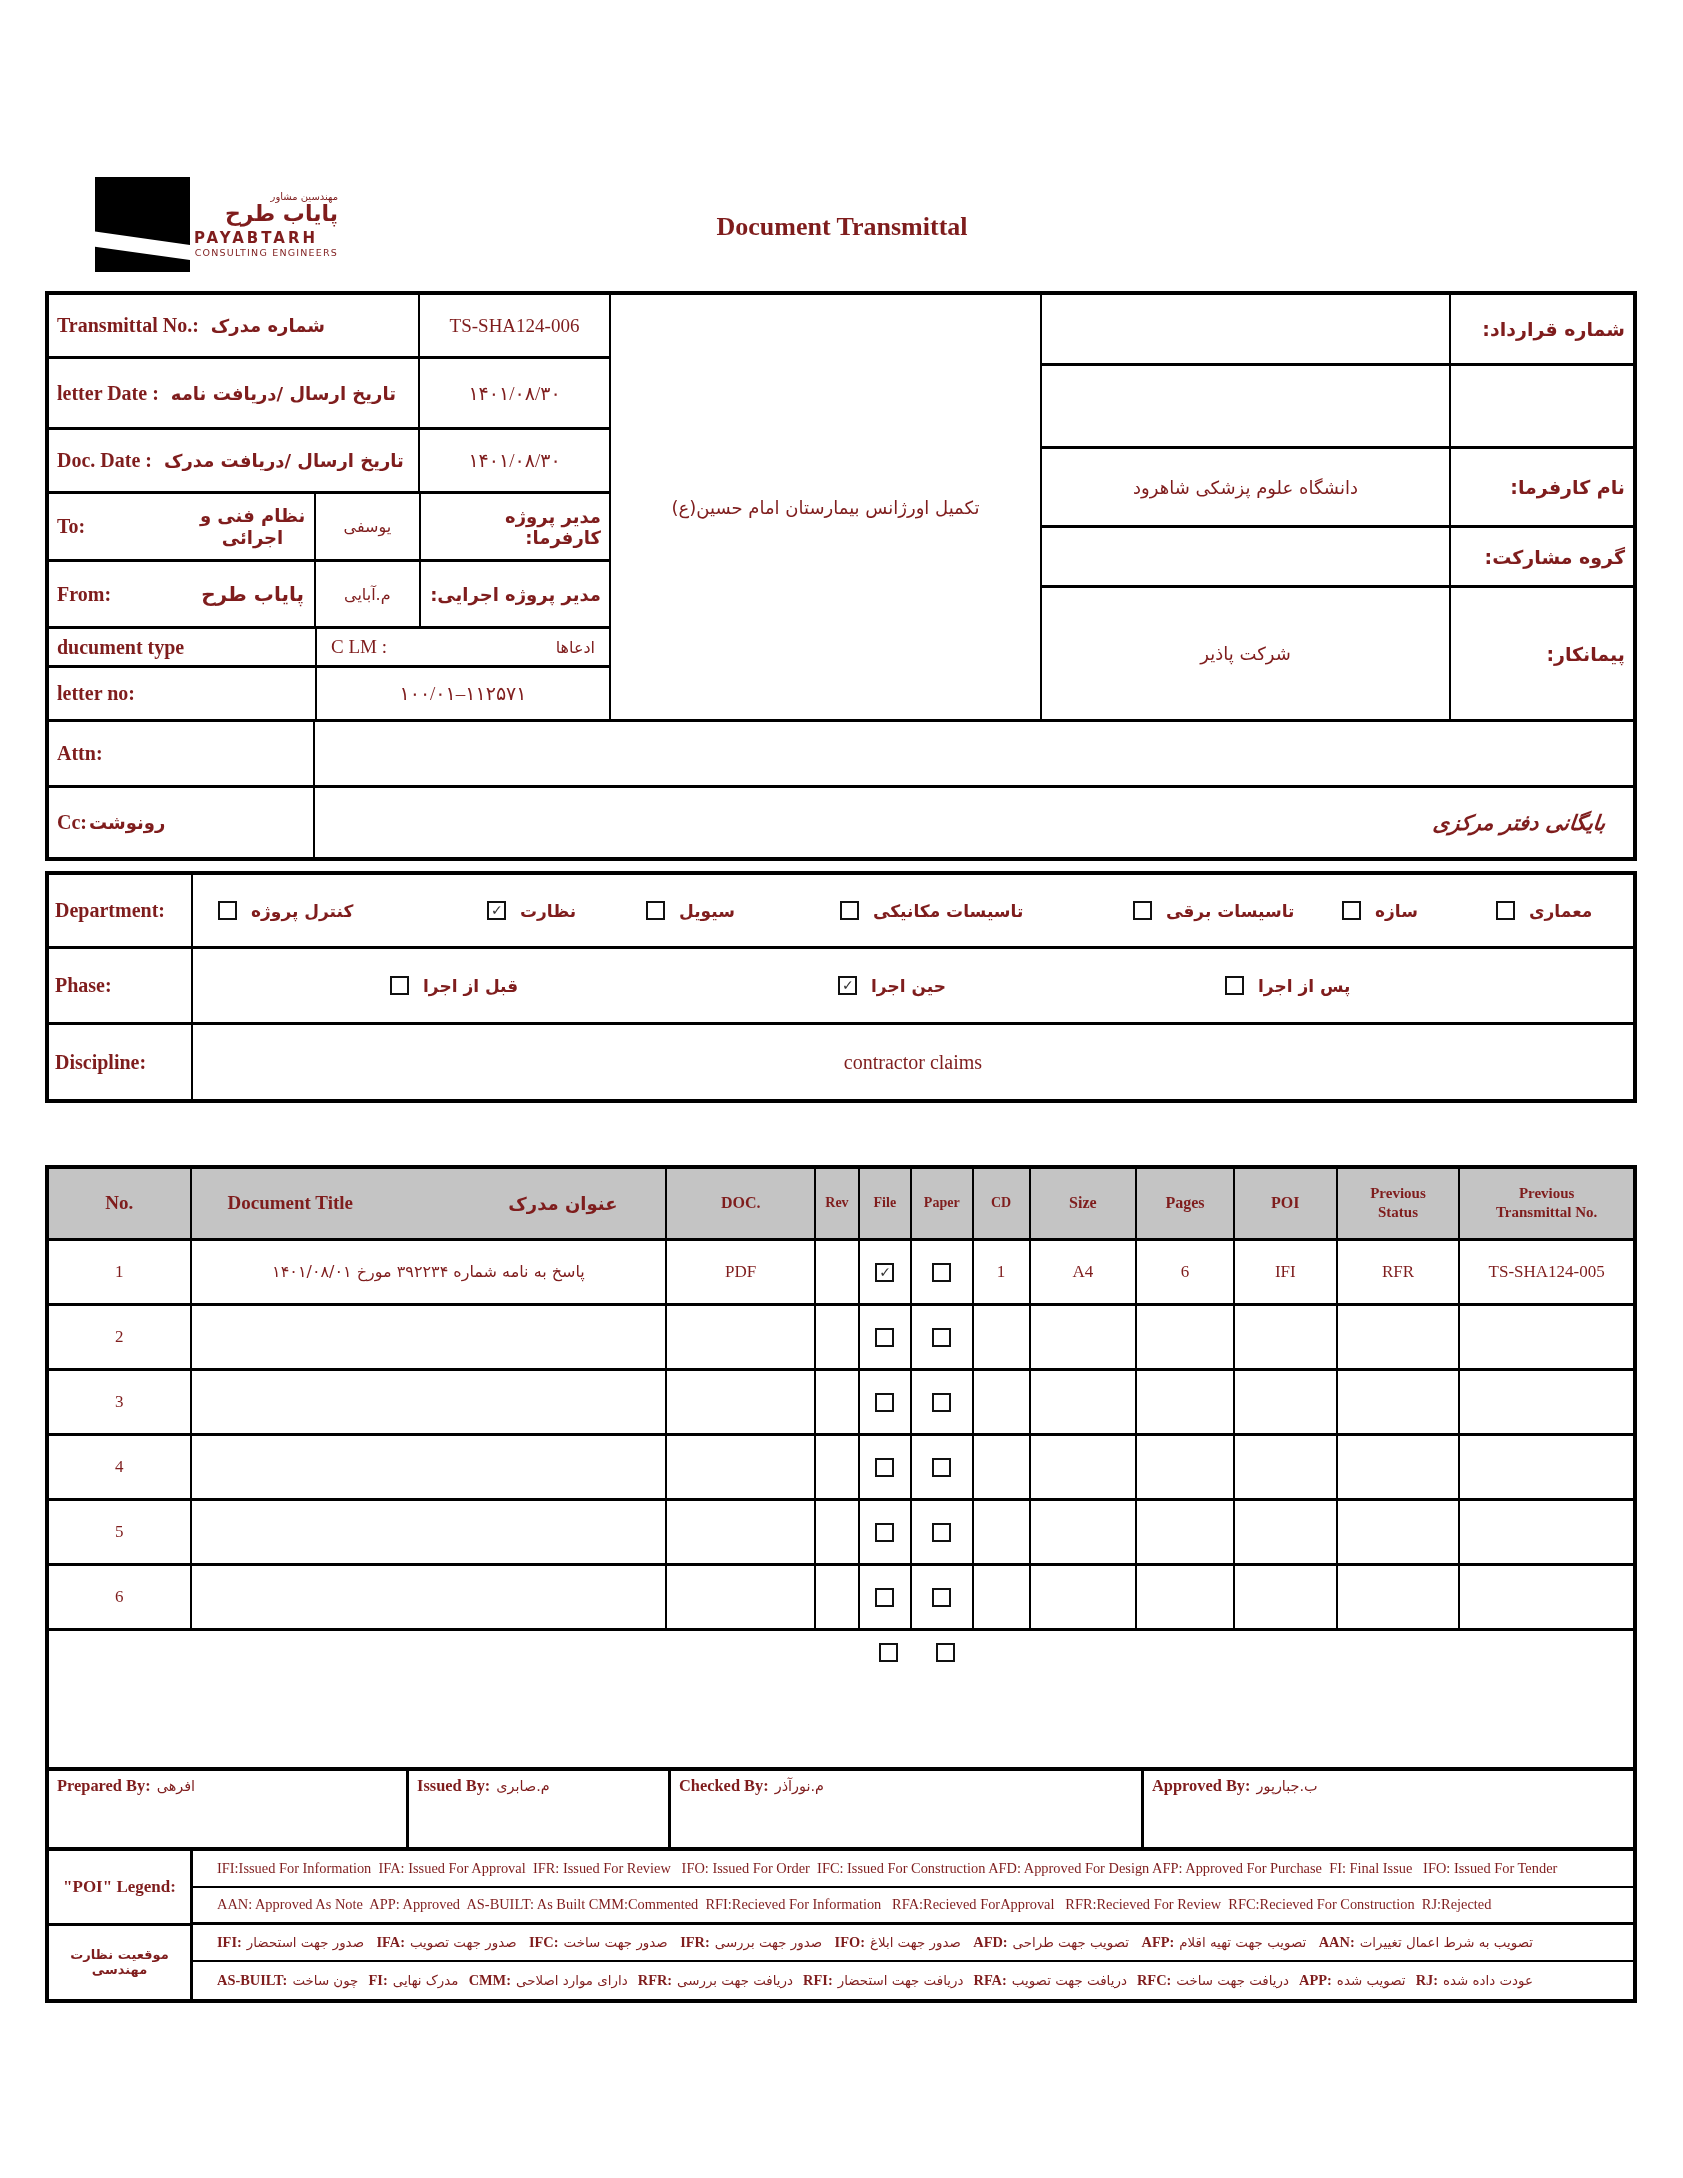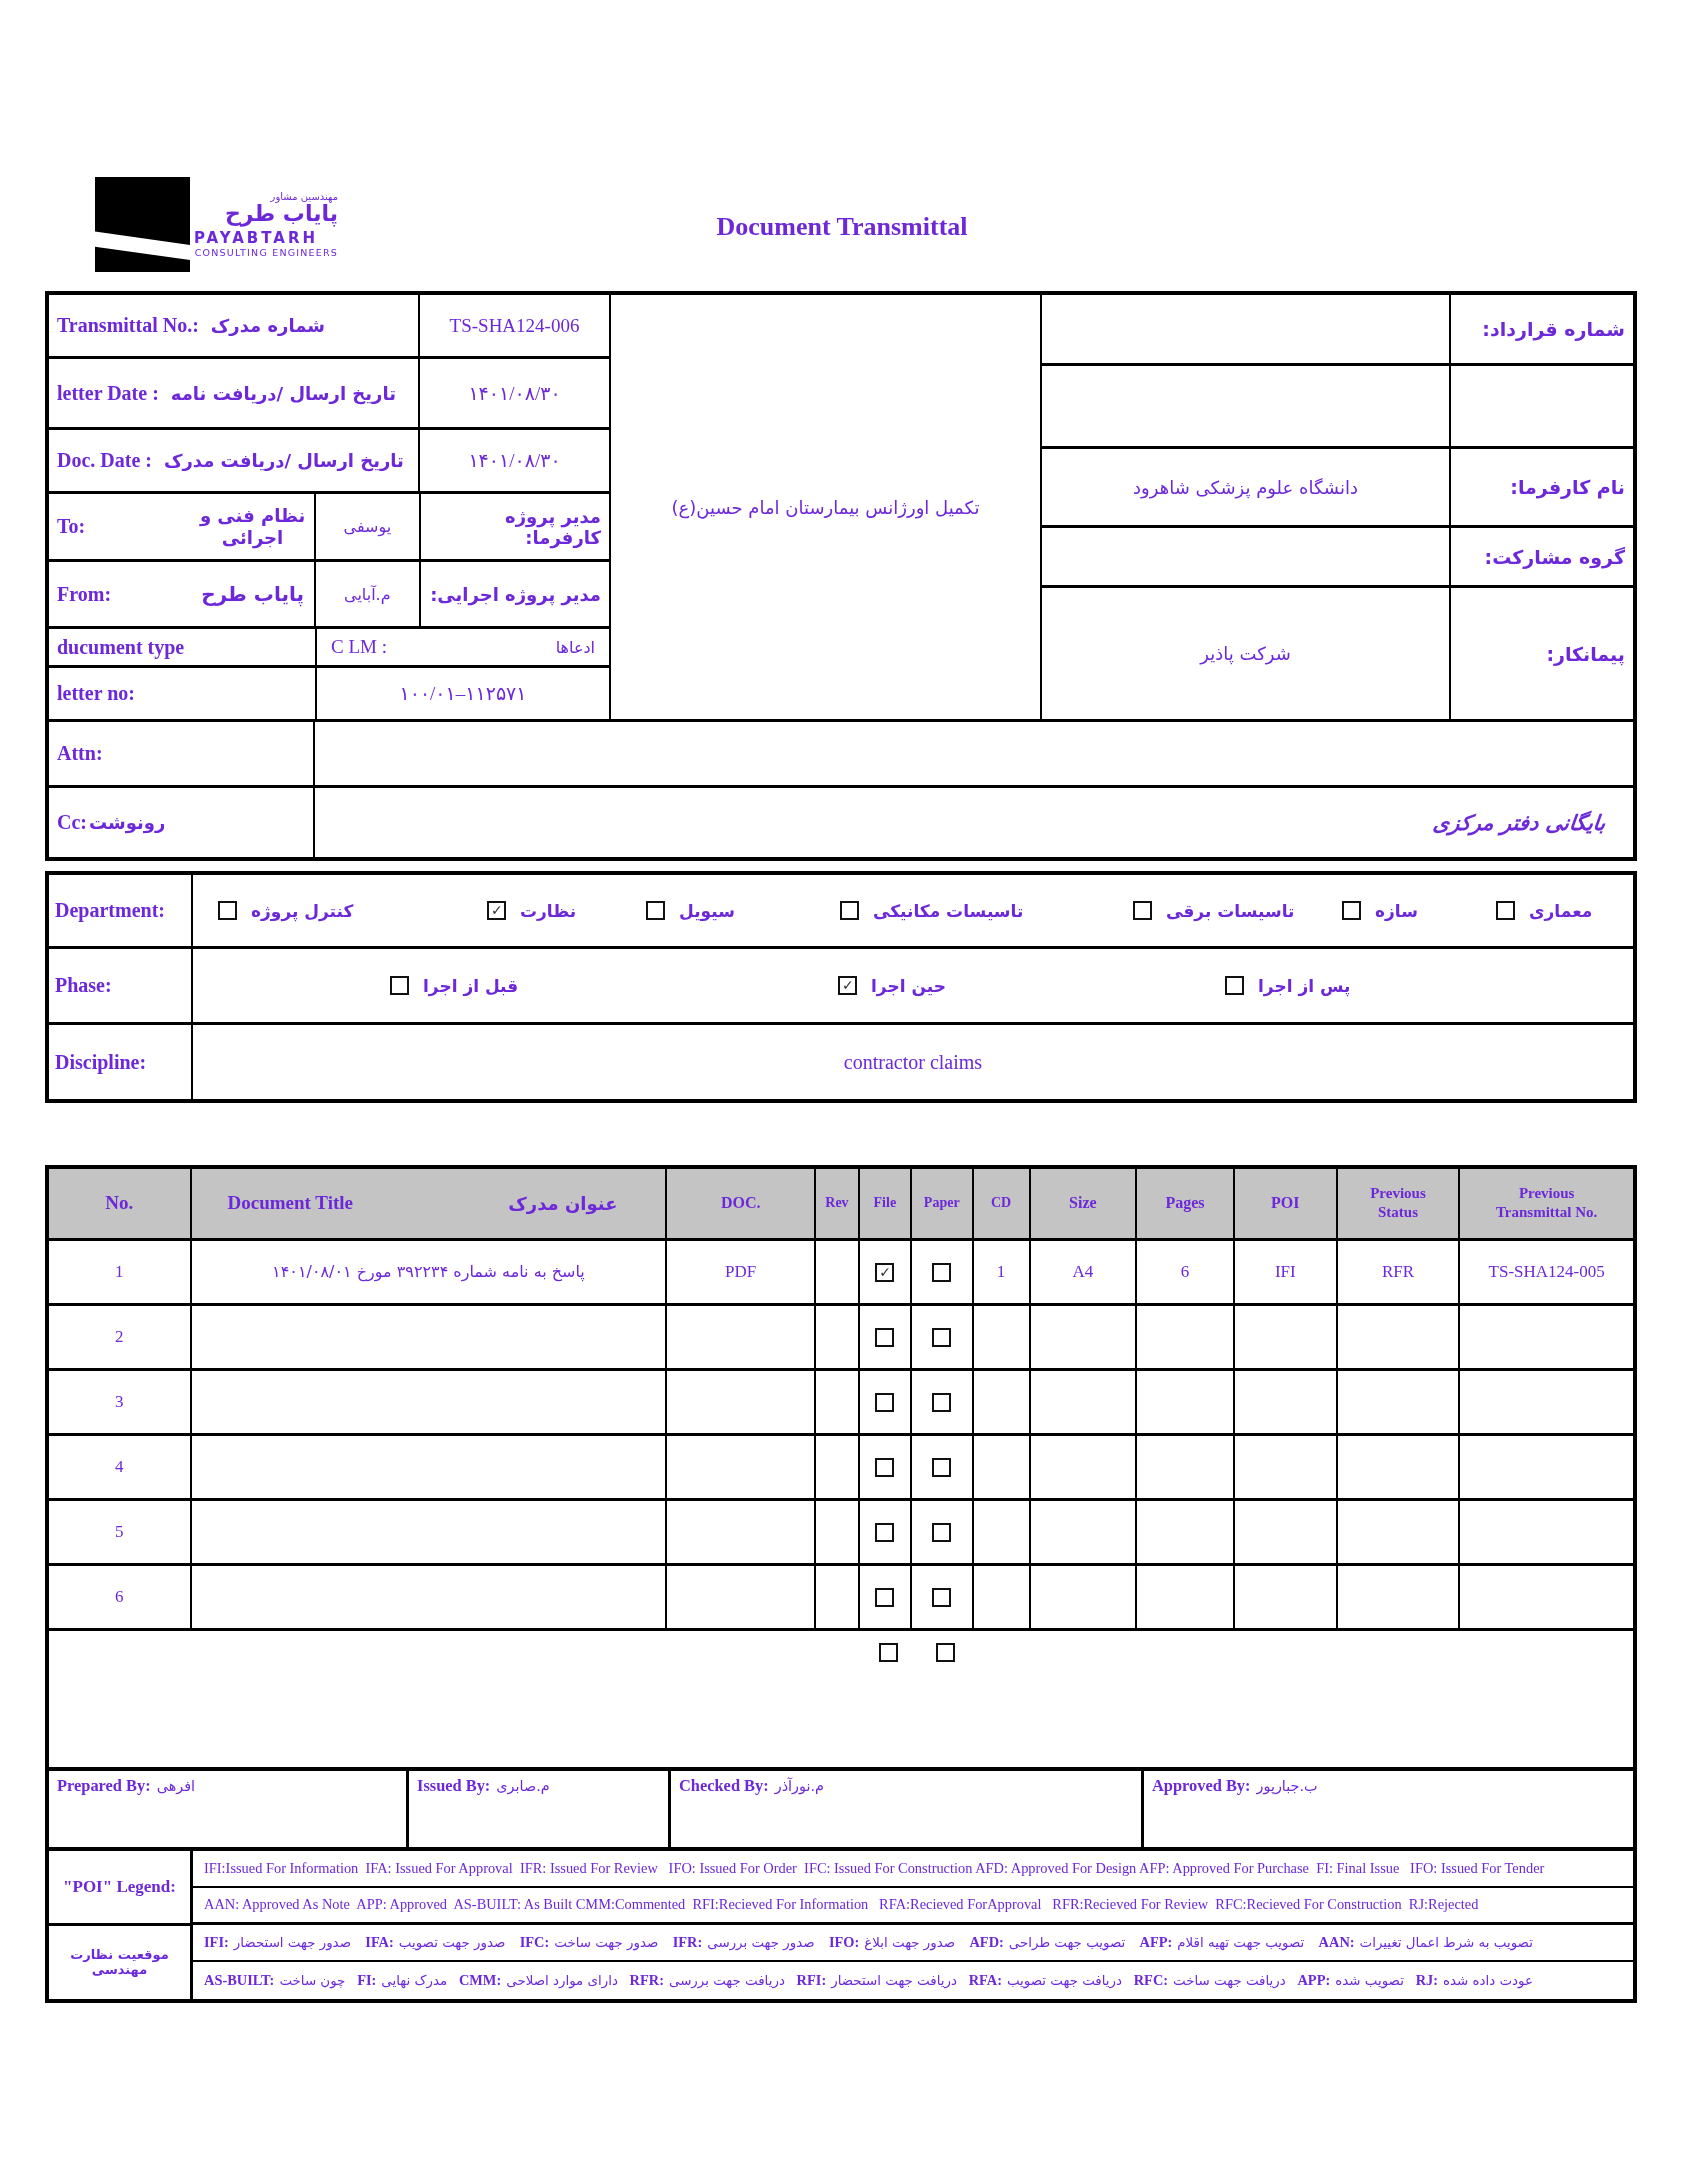--- a/index.html
+++ b/index.html
@@ -1,18 +1,18 @@
 <!DOCTYPE html>
 <html><head>
 <meta charset="utf-8">
 <style>
   * { box-sizing: border-box; margin: 0; padding: 0; }
   html,body { background:#fff; }
   .page { position:relative; width:1684px; height:2178px; background:#fff;
-          padding:174px 45px 0 45px; font-family:"Liberation Serif","DejaVu Serif",serif; color:#6d28d9; }
+          padding:174px 45px 0 45px; font-family:"Liberation Serif","DejaVu Serif",serif; color:#7f1d1d; }
   .en { font-family:"Liberation Serif","DejaVu Serif",serif; }
   .fa { font-family:"DejaVu Sans",sans-serif; direction:rtl; }
   .b  { font-weight:bold; }
 
   
   .header { position:relative; height:117px; }
   .logo { position:absolute; left:50px; top:3px; display:flex; align-items:flex-start; }
   .logo-box { position:relative; width:95px; height:95px; background:#000; overflow:hidden; }
   .logo-stripe { position:absolute; left:-12px; width:129px; height:15px; top:62px; background:#fff; transform:rotate(8deg); }
   .logo-text { margin-left:4px; width:144px; margin-top:14px; }
@@ -101,21 +101,21 @@
   .sig-name { font-family:"DejaVu Sans",sans-serif; direction:rtl; font-size:14.4px; padding-top:2px; }
   .w362{width:360px}.w263{width:262px}.w475{width:473px}
 
   
   .legend { width:1592px; border:4px solid #000; border-top:none; display:flex; }
   .leg-left { width:144px; border-right:3px solid #000; display:flex; flex-direction:column; }
   .leg-left .lcell { flex:1; display:flex; align-items:center; justify-content:center; text-align:center; }
   .leg-left .lcell:first-child { border-bottom:3px solid #000; font-size:17px; font-weight:bold; }
   .leg-left .lcell:last-child { font-family:"DejaVu Sans",sans-serif; font-size:13px; font-weight:bold; direction:rtl; padding:0 3px; }
   .leg-right { flex:1; display:flex; flex-direction:column; }
-  .leg-row { height:37px; border-bottom:2px solid #000; display:flex; align-items:center; padding-left:11px; font-size:14.4px; white-space:pre; overflow:hidden; }
+  .leg-row { height:37px; border-bottom:2px solid #000; display:flex; align-items:center; padding-left:24px; font-size:14.4px; white-space:pre; overflow:hidden; }
   .leg-row:nth-child(2) { border-bottom:3px solid #000; }
   .leg-row:last-child { border-bottom:none; }
   .leg-row.farow { padding-right:100px; justify-content:space-between; white-space:normal; }
   .leg-item { display:flex; align-items:center; gap:5px; }
   .leg-item .code { font-size:14.4px; font-weight:bold; }
   .leg-item .fa { font-size:13.4px; }
 </style>
 </head>
 <body>
 

